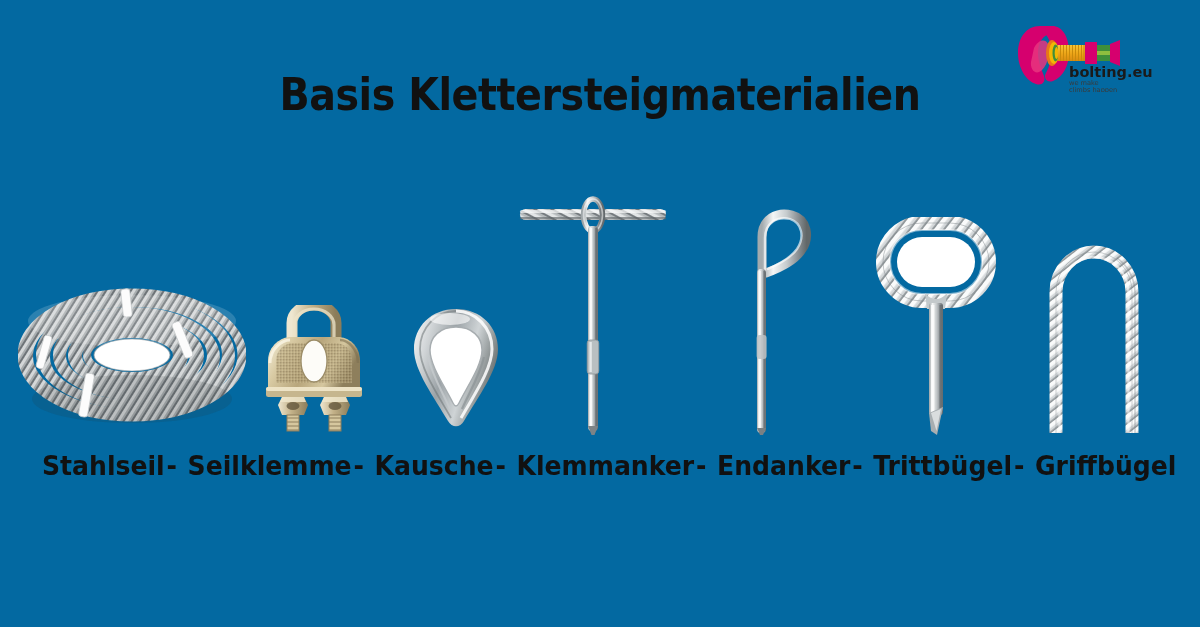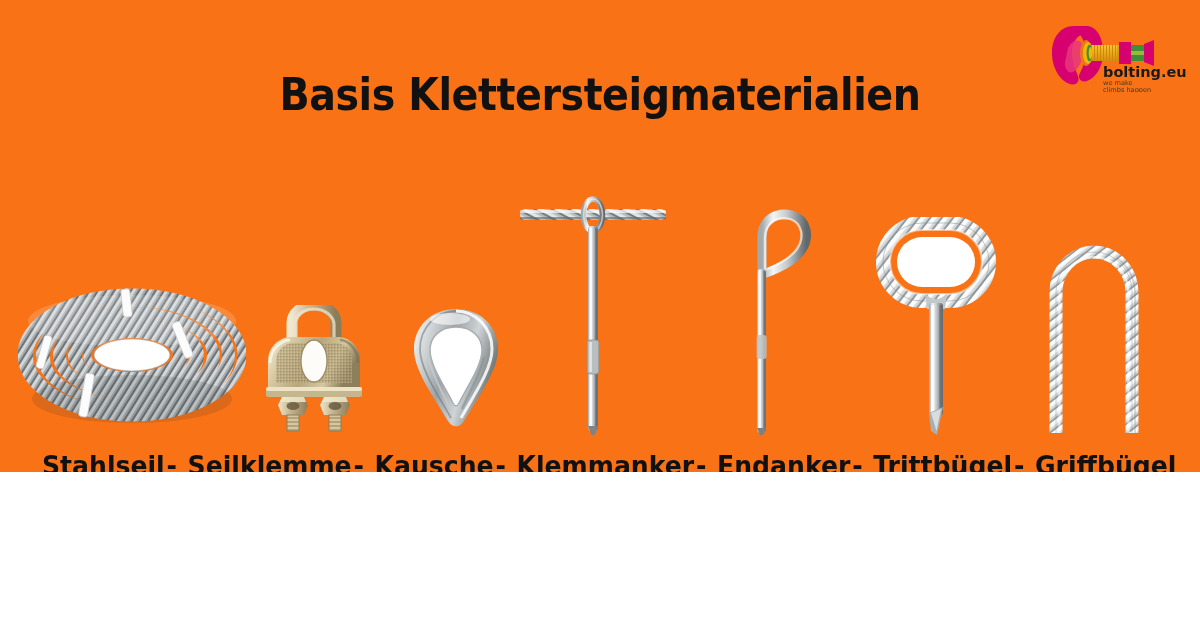--- a/index.html
+++ b/index.html
@@ -4,22 +4,22 @@
 <title>Basis Klettersteigmaterialien</title>
 <style>
   html, body {
     margin: 0;
     padding: 0;
     background: #ffffff;
   }
   #page {
     position: relative;
     width: 1200px;
-    height: 472px;
-    background: #f97316;
+    height: 627px;
+    background: #0369a1;
     overflow: hidden;
     font-family: "Liberation Sans", "DejaVu Sans", sans-serif;
   }
 
   
   #page-title {
     position: absolute;
     left: 0;
     top: 68px;
     width: 1200px;
@@ -30,21 +30,21 @@
     letter-spacing: -0.5px;
     color: #111111;
     transform: scaleX(0.88);
     transform-origin: center top;
     white-space: nowrap;
   }
 
   
   #brand-logo {
     position: absolute;
-    left: 1046px;
+    left: 1012px;
     top: 20px;
     width: 146px;
     height: 72px;
   }
   #brand-logo svg { display: block; }
 
   
   #product-strip {
     position: absolute;
     left: 0;

